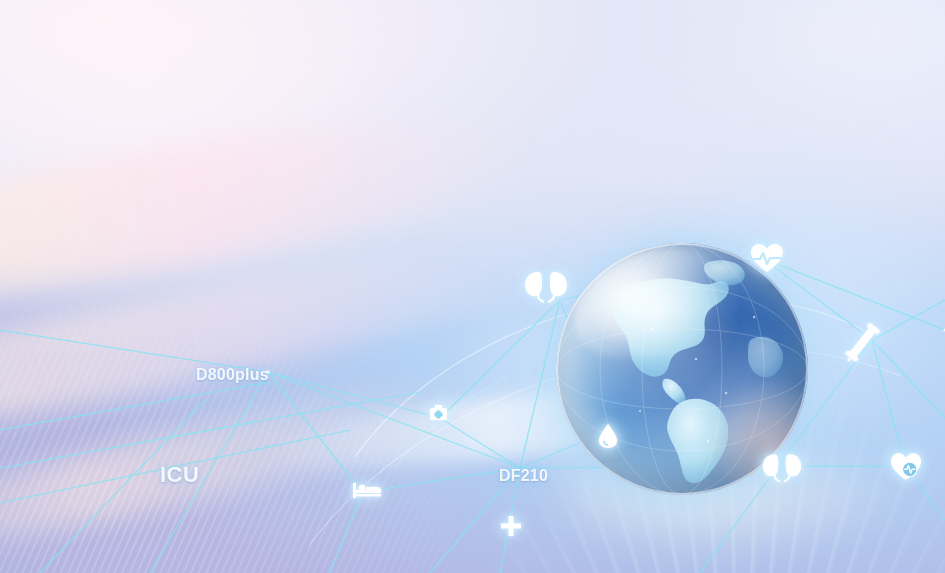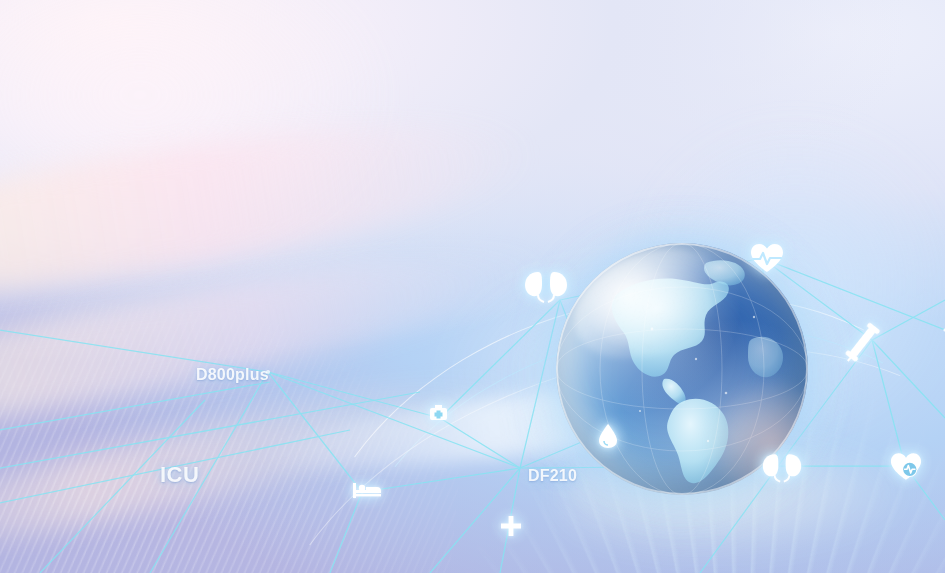--- a/index.html
+++ b/index.html
@@ -196,21 +196,21 @@
   .tag {
     position: absolute;
     font-weight: bold;
     color: rgba(255,255,255,.88);
     text-shadow: 0 0 10px rgba(150,205,250,.8), 0 1px 2px rgba(110,140,200,.5);
     white-space: nowrap;
     text-align: right;
   }
   .tag-d800 { left: 196px; top: 366px; font-size: 16px; letter-spacing: .2px; }
   .tag-icu  { left: 132px; top: 462px; font-size: 22px; letter-spacing: .5px; margin-left: 28px; }
-  .tag-df210{ left: 528px; top: 467px; font-size: 16px; letter-spacing: .2px; }
+  .tag-df210{ left: 499px; top: 467px; font-size: 16px; letter-spacing: .2px; }
 </style>
 </head>
 <body>
 
 <div id="banner">
 
   <div class="layer bg-base"></div>
   <div class="streak glow-topleft"></div>
   <div class="streak glow-cyan"></div>
   <div class="streak streak-a"></div>

